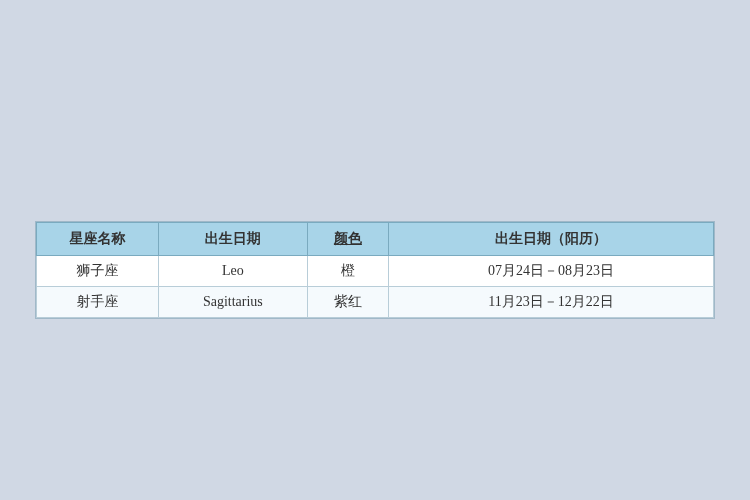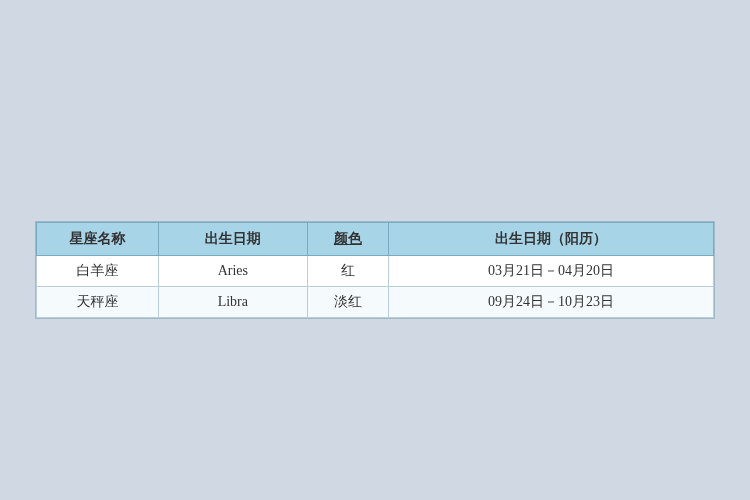--- a/index.html
+++ b/index.html
@@ -53,27 +53,27 @@
   <table>
     <thead>
       <tr>
         <th class="col-cn">星座名称</th>
         <th class="col-en">出生日期</th>
         <th class="col-color">颜色</th>
         <th class="col-date">出生日期（阳历）</th>
       </tr>
     </thead>
     <tbody id="table-body">
-    <tr>
-          <td>白羊座</td>
-          <td>Aries</td>
-          <td>红</td>
-          <td>03月21日－04月20日</td>
+        <tr>
+          <td>狮子座</td>
+          <td>Leo</td>
+          <td>橙</td>
+          <td>07月24日－08月23日</td>
         </tr>
         <tr>
-          <td>天秤座</td>
-          <td>Libra</td>
-          <td>淡红</td>
-          <td>09月24日－10月23日</td>
+          <td>射手座</td>
+          <td>Sagittarius</td>
+          <td>紫红</td>
+          <td>11月23日－12月22日</td>
         </tr>
       </tbody>
   </table>
 </div>
 
 </body></html>

